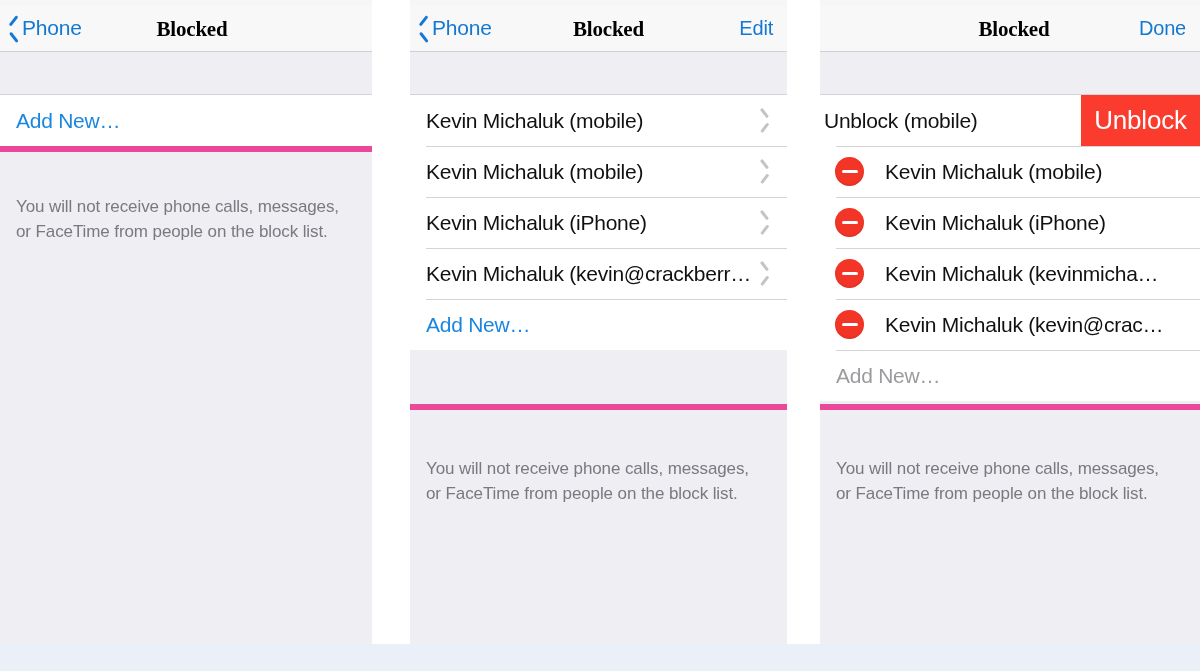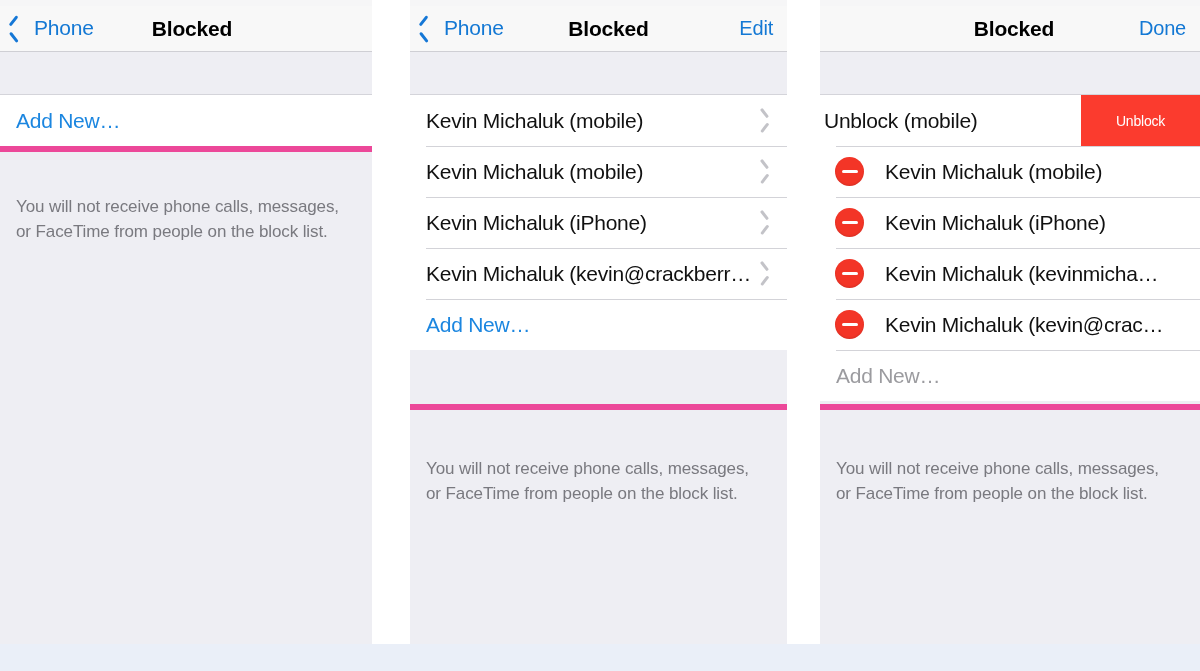--- a/index.html
+++ b/index.html
@@ -67,32 +67,33 @@
   }
   .nav-title {
     position: absolute;
     left: 0; right: 0;
     top: 11px;
     text-align: center;
     font-size: 21px;
     font-weight: bold;
     color: #000000;
     letter-spacing: -0.2px;
+    font-family: Liberation Serif, serif;
   }
   #panel-left  .nav-title { left: 0; right: 0; transform: translateX(6px); }
   #panel-mid   .nav-title { transform: translateX(10px); }
   #panel-right .nav-title { transform: translateX(4px); }
 
   .nav-back {
     position: absolute;
     left: 8px;
     top: 10px;
     display: flex;
     align-items: center;
-    gap: 15px;
+    gap: 3px;
     color: #1378d4;
     font-size: 21px;
     letter-spacing: -0.2px;
     cursor: pointer;
   }
   .chevron-left {
     display: inline-block;
     width: 11px;
     height: 19px;
     position: relative;
@@ -234,21 +235,21 @@
     padding-left: 4px;
   }
   .unblock-button {
     position: absolute;
     right: 0;
     top: 0;
     bottom: 0;
     width: 119px;
     background: #fb3b2e;
     color: #ffffff;
-    font-size: 14px;
+    font-size: 26px;
     letter-spacing: -0.2px;
     display: flex;
     align-items: center;
     justify-content: center;
     cursor: pointer;
   }
 
   
   .footer {
     position: absolute;

